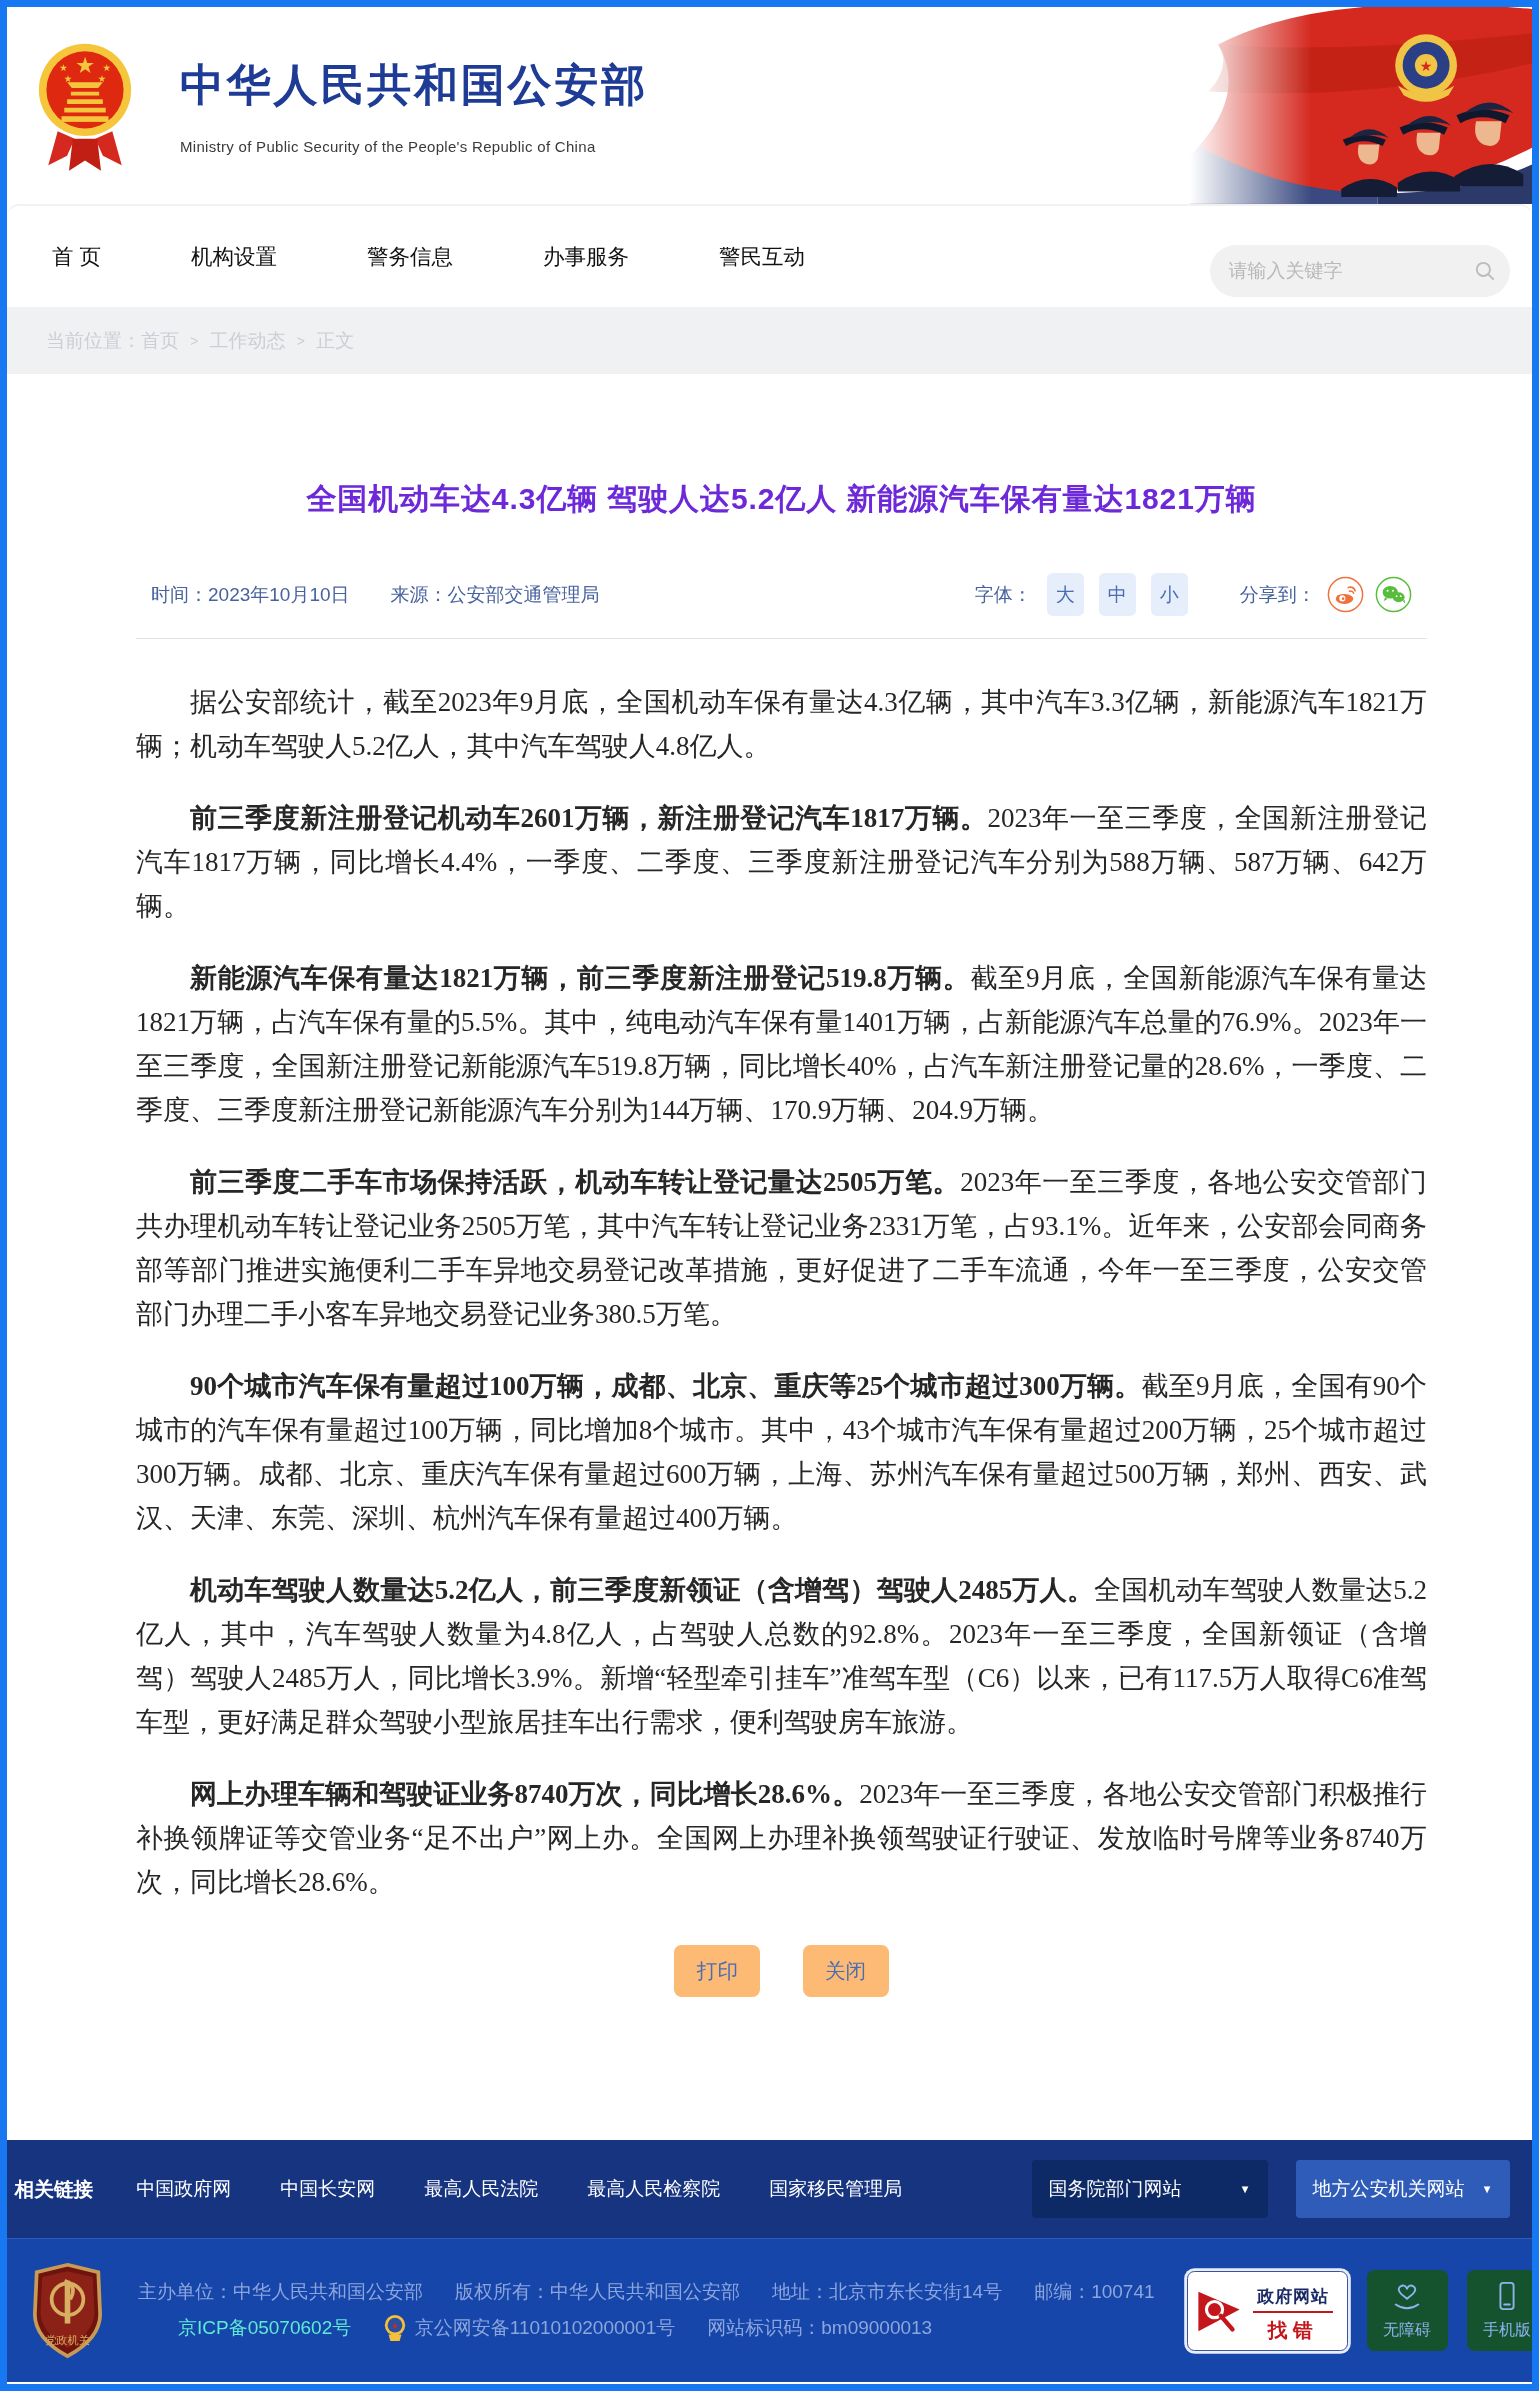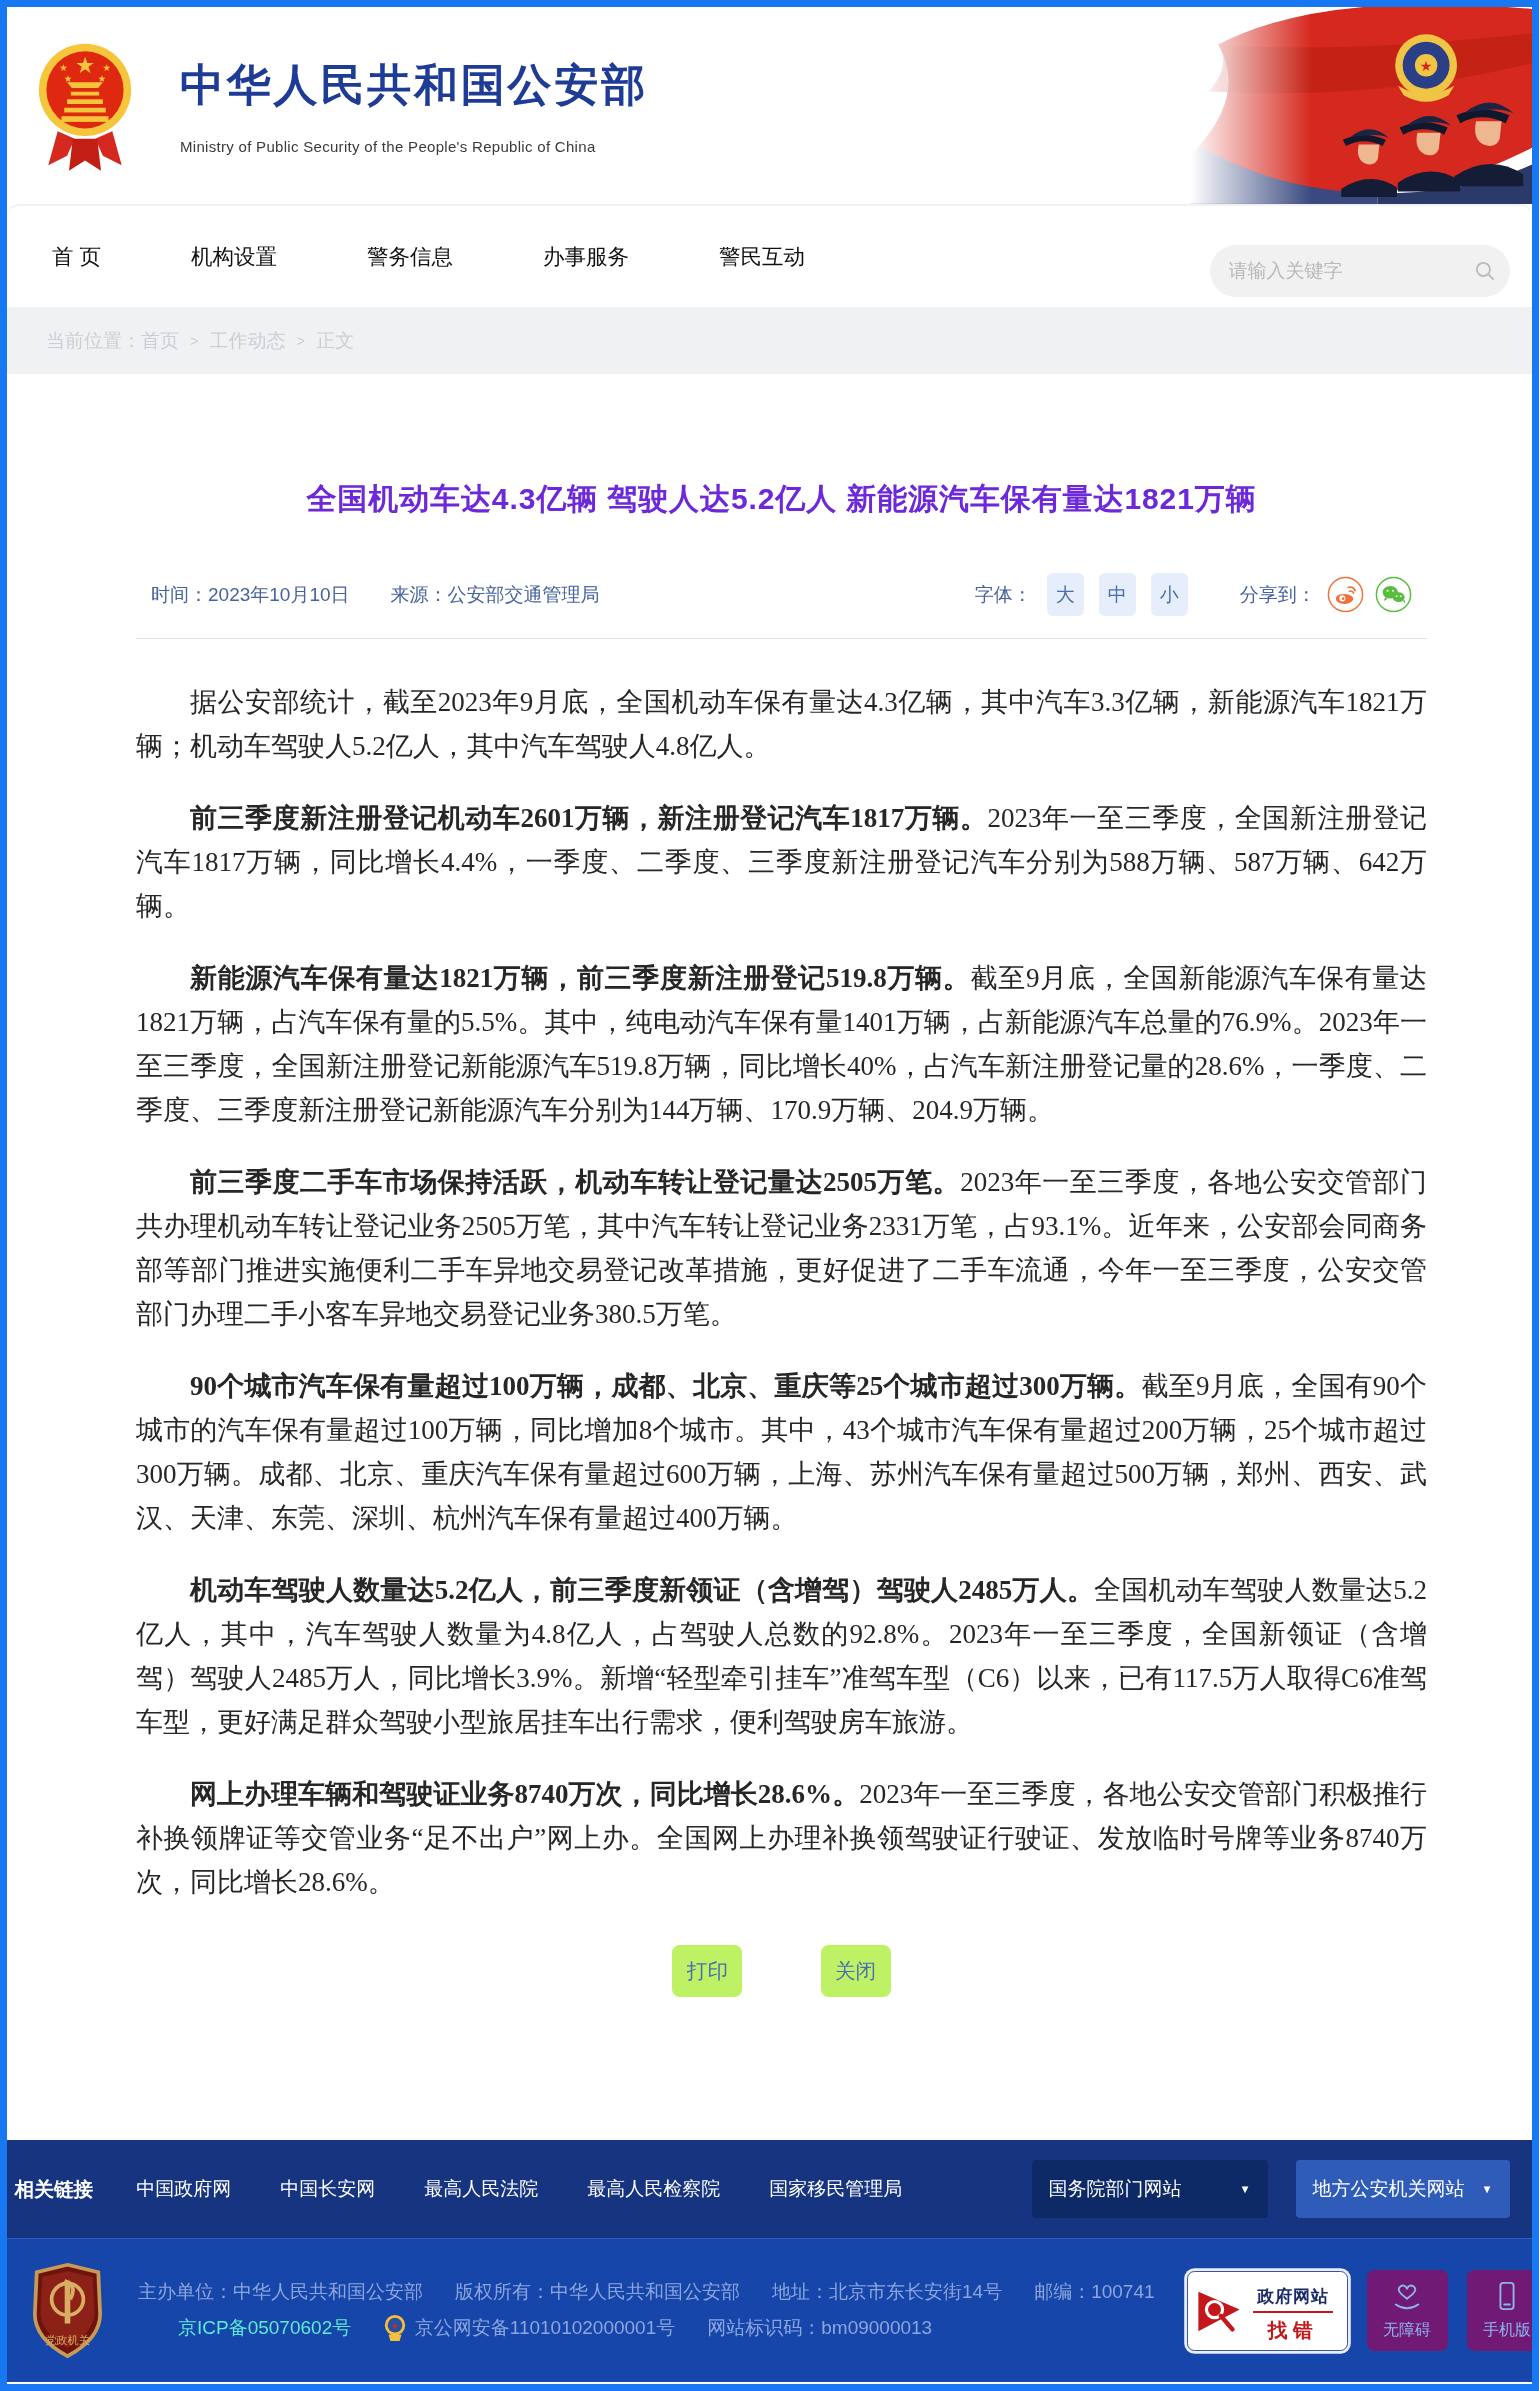--- a/index.html
+++ b/index.html
@@ -39,21 +39,21 @@
   .font-btn { display:inline-block; width:37px; height:43px; line-height:43px; text-align:center; background:#e7eefb; color:#4a6db2; border-radius:5.6px; margin-left:15px; text-decoration:none; font-size:19px; }
   .share-label { margin-left:52px; }
   .share-icon { width:37px; height:37px; margin-left:11.2px; cursor:pointer; }
   .meta-divider { margin-top:20.6px; border-bottom:0.9px solid #e3e3e3; }
 
   .article-body { margin-top:41px; font-family:"Liberation Serif","DejaVu Serif",serif; font-size:27px; color:#262626; }
   .article-body p { margin:0 0 28px; line-height:44px; text-indent:2em; text-align:justify; }
   .article-body b { font-weight:bold; }
 
   .action-buttons { margin-top:41px; text-align:center; }
-  .btn { display:inline-block; width:70px; height:52px; line-height:52px; background:#bef264; color:#4a6db2; font-size:20.6px; border:none; border-radius:7.5px; margin:0 37px; cursor:pointer; font-family:inherit; text-align:center; }
+  .btn { display:inline-block; width:86px; height:52px; line-height:52px; background:#fdba74; color:#4a6db2; font-size:20.6px; border:none; border-radius:7.5px; margin:0 19px; cursor:pointer; font-family:inherit; text-align:center; }
 
   
   .footer-links { height:98px; background:#163480; display:flex; align-items:center; padding:0 22.5px 0 7.5px; color:#fff; }
   .flabel { font-size:19.7px; font-weight:bold; margin-right:43px; white-space:nowrap; }
   .flink { color:#fff; font-size:19px; text-decoration:none; margin-right:49px; white-space:nowrap; }
   .dropdown { height:58px; border-radius:3.7px; display:flex; align-items:center; justify-content:space-between; padding:0 17px; font-size:19px; cursor:pointer; white-space:nowrap; }
   .dd1 { width:236px; background:#0d2a66; margin-left:auto; }
   .dd2 { width:214px; background:#2e5cb8; margin-left:28px; }
   .caret { font-size:11.2px; margin-left:9.4px; }
 
@@ -65,21 +65,21 @@
   .fline .seg { margin-right:32px; white-space:nowrap; }
   .fline a.seg { color:#5eead4; text-decoration:none;margin-left:40px; }
   .beian-wrap { display:flex; align-items:center; margin-right:32px; }
   .beian-icon { width:24px; height:28px; margin-right:7.5px; }
   .error-badge { margin-left:auto; width:161px; height:80px; background:#fff; border:1.9px solid #35559f; border-radius:7.5px; box-shadow:0 0 0 2.8px rgba(255,255,255,.9); display:flex; align-items:flex-end; padding:5.6px; cursor:pointer; flex:0 0 auto; }
   .eb-logo { width:52px; height:58px; flex:0 0 auto; }
   .eb-text { flex:1; text-align:center; }
   .eb-l1 { font-size:17px; font-weight:bold; color:#1a2a66; letter-spacing:0.9px; }
   .eb-divider { height:1.9px; background:#c4171c; margin:3.7px 7.5px; }
   .eb-l2 { font-size:19.7px; font-weight:bold; color:#c4171c; letter-spacing:5.6px; }
-  .tool-tile { width:81px; height:81px; background:#701a75; border-radius:7.5px; margin-left:19px; display:flex; flex-direction:column; align-items:center; justify-content:center; color:#8fb3f0; font-size:16px; cursor:pointer; flex:0 0 auto; }
+  .tool-tile { width:81px; height:81px; background:#14532d; border-radius:7.5px; margin-left:19px; display:flex; flex-direction:column; align-items:center; justify-content:center; color:#8fb3f0; font-size:16px; cursor:pointer; flex:0 0 auto; }
   .tool-tile svg { width:32px; height:32px; margin-bottom:7.5px; }
 </style>
 </head>
 <body>
 
 <div class="page">
 
   <header class="site-header">
     <div class="logo-wrap">
       <svg class="emblem-svg" viewBox="0 0 102 150">

